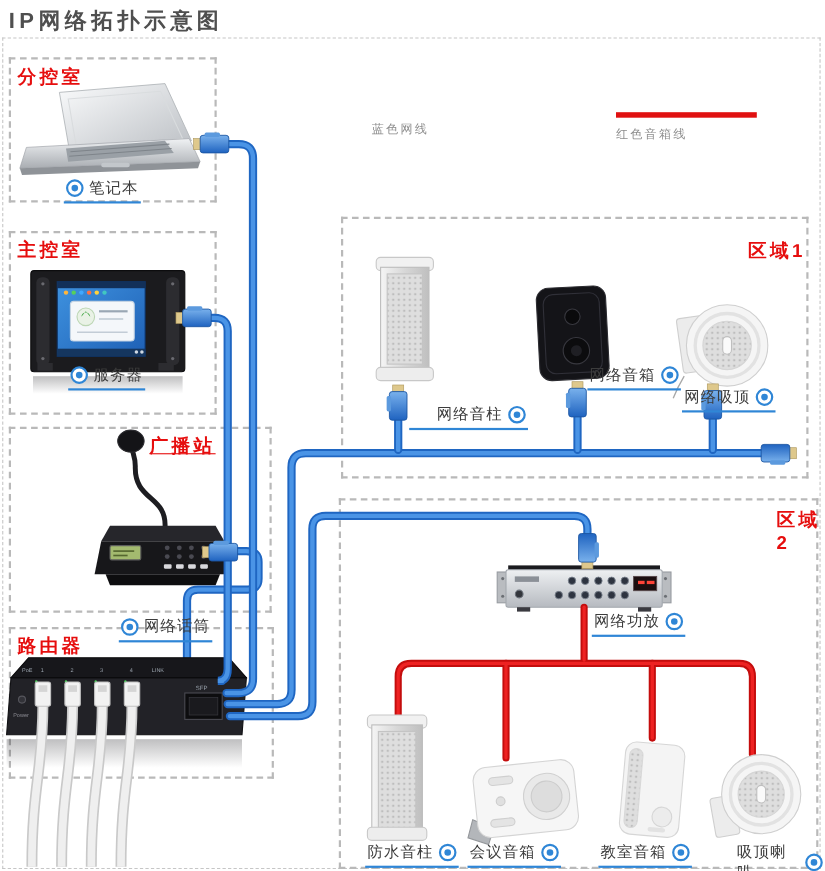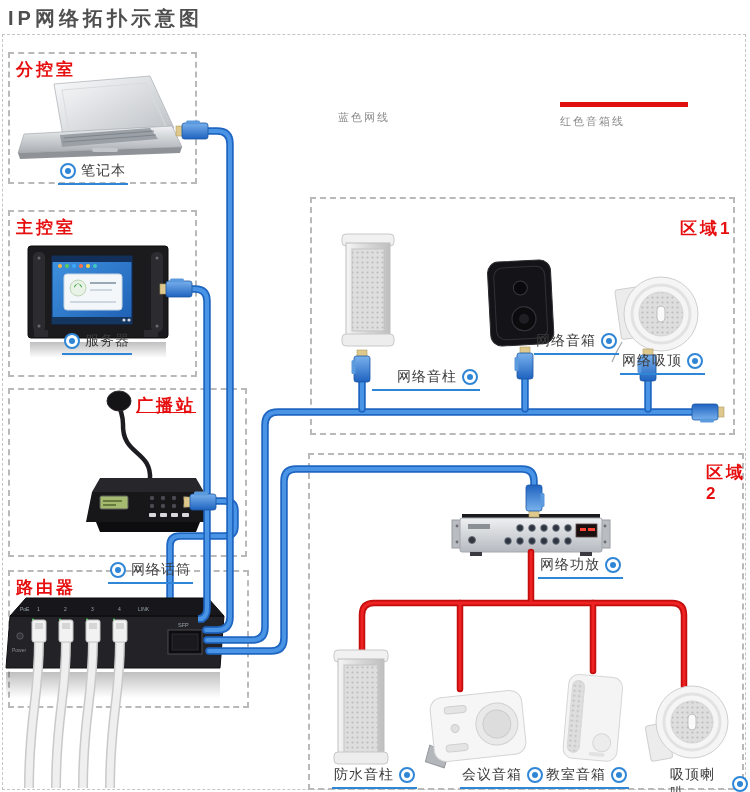--- a/index.html
+++ b/index.html
@@ -397,21 +397,21 @@
   </div>
 
   <div class="dev-label" style="left:538px;top:556px;">
     <span>网络功放</span>
     <span class="dot-icon"></span>
   </div>
   <div class="dev-label" style="left:332px;top:766px;">
     <span>防水音柱</span>
     <span class="dot-icon"></span>
   </div>
-  <div class="dev-label" style="left:460px;top:766px;">
+  <div class="dev-label" style="left:425px;top:766px;">
     <span>会议音箱</span>
     <span class="dot-icon"></span>
   </div>
   <div class="dev-label" style="left:544px;top:766px;">
     <span>教室音箱</span>
     <span class="dot-icon"></span>
   </div>
   <div class="dev-label" style="left:668px;top:766px;">
     <span>吸顶喇叭</span>
     <span class="dot-icon"></span>

